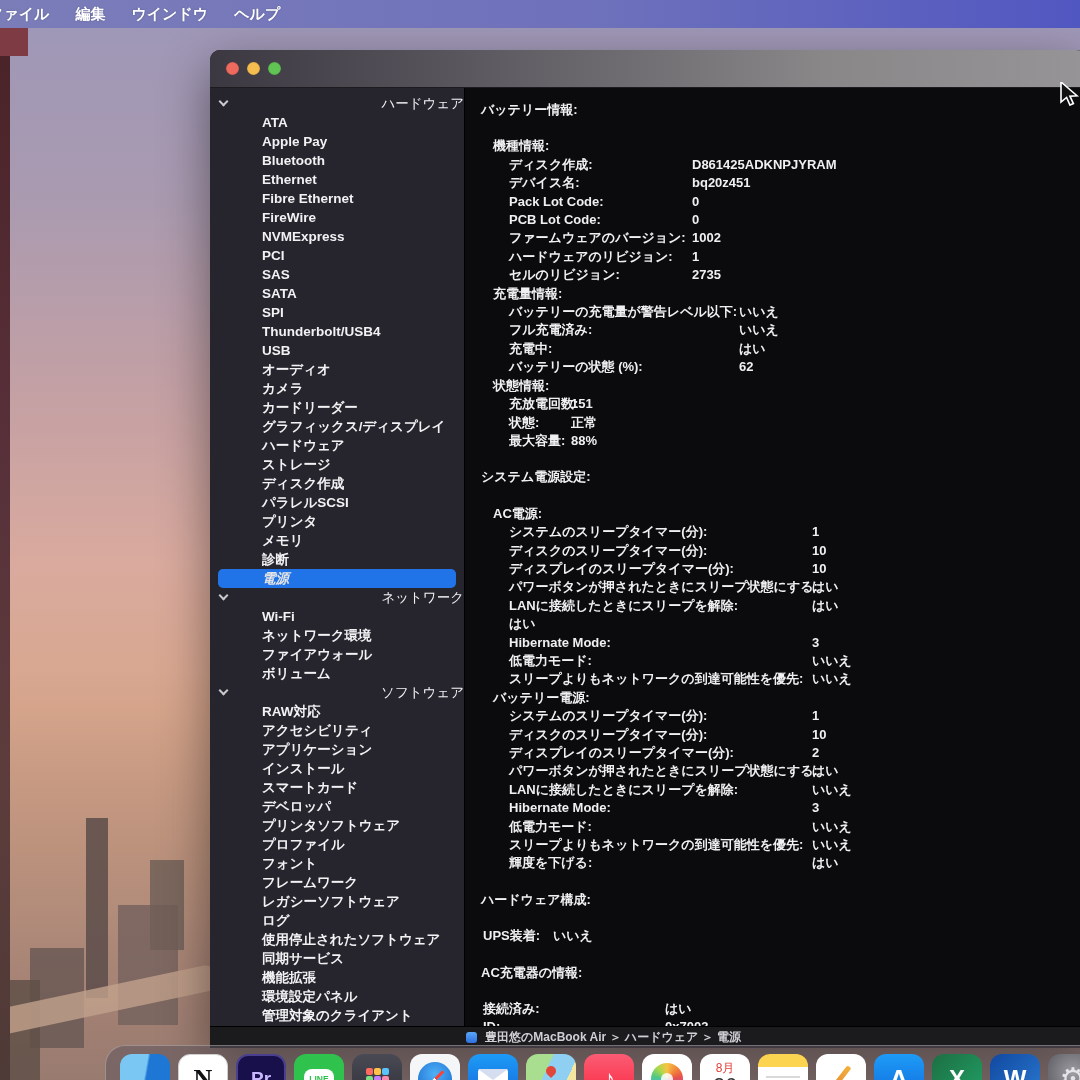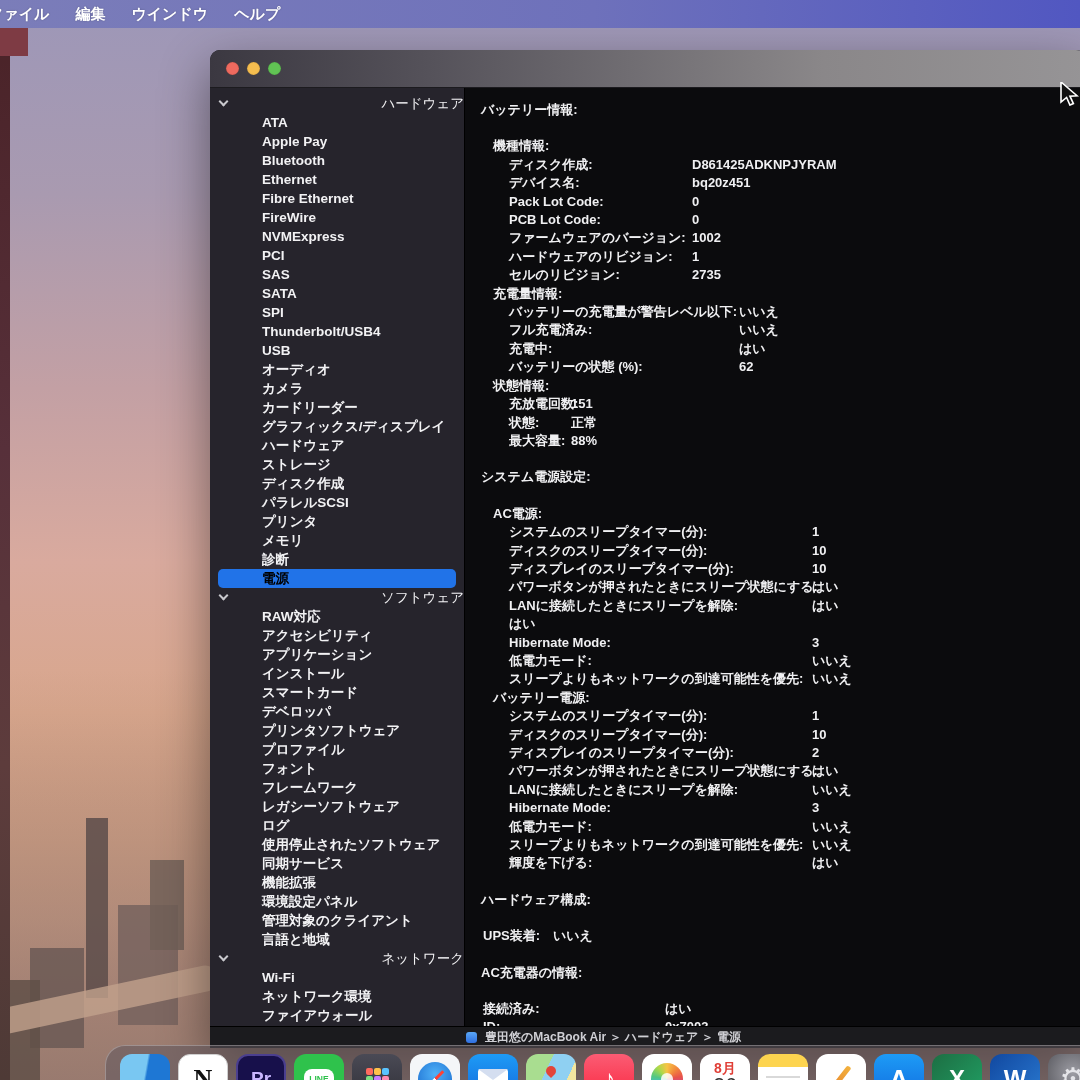--- a/index.html
+++ b/index.html
@@ -85,21 +85,21 @@
   .sb-group-label .chev {
     width:7px; height:7px; margin-right:9px; margin-top:-4px;
     border-right:2px solid #c9c9ce; border-bottom:2px solid #c9c9ce;
     transform:rotate(45deg);
   }
   .sb-item {
     height:19px; line-height:19px; margin:0 8px 0 8px; padding-left:44px;
     color:#f2f2f4; font-size:13.5px; font-weight:700;
     border-radius:5px; white-space:nowrap;
   }
-  .sb-item.selected { background:#2173e8; color:#000000; }
+  .sb-item.selected { background:#2173e8; color:#e5e5e5;font-style:italic; }
 
   
   .main {
     flex:1; background:#0b0b0d; color:#f0f0f2;
     padding:13px 0 0 16px; overflow:hidden; position:relative;
     font-size:13px; font-weight:600; line-height:18.4px;
   }
   .section { margin-bottom:18px; }
   .section-heading { margin-bottom:18px; font-weight:700; }
   .block-title { padding-left:12px; font-weight:700; }
@@ -189,21 +189,21 @@
   .photos { background:#fff; }
   .photos::before {
     content:""; position:absolute; left:9px; top:9px; width:32px; height:32px; border-radius:50%;
     background:conic-gradient(#f6c445,#f28b3b,#e8534a,#c84a96,#7b5bd6,#3f7de0,#41b9e8,#52c784,#a9d94b,#f6c445);
   }
   .photos::after {
     content:""; position:absolute; left:19px; top:19px; width:12px; height:12px; border-radius:50%;
     background:#fff; opacity:.85;
   }
   .calendar { background:#fff; flex-direction:column; }
-  .calendar .sub { color:#e03e36; font-size:14px; font-weight:700; line-height:10px; }
+  .calendar .sub { color:#e03e36; font-size:12px; font-weight:400; line-height:10px; }
   .calendar .glyph { color:#333; font-size:21px; font-weight:400; line-height:23px; }
   .notes { background:linear-gradient(180deg,#fdd44f 0 13px, #ffffff 13px); }
   .notes::after { content:""; position:absolute; left:8px; top:22px; width:34px; height:1.5px; background:#d9d9d9; box-shadow:0 8px 0 #d9d9d9; }
   .pages { background:#fff; }
   .pages::before {
     content:""; position:absolute; left:23px; top:10px; width:5px; height:26px; border-radius:2px;
     background:linear-gradient(180deg,#f3b23e,#e8892f); transform:rotate(38deg);
   }
   .pages::after {
     content:""; position:absolute; left:13px; top:33px; width:0; height:0;
@@ -316,20 +316,37 @@
 
               <div class="sb-item">診断</div>
 
               <div class="sb-item selected">電源</div>
             </div>
         </div>
 
         <div>
           <div class="sb-group-label">
             <span class="chev"></span>
+            <span>ネットワーク</span>
+          </div>
+          <div>
+
+              <div class="sb-item">Wi-Fi</div>
+
+              <div class="sb-item">ネットワーク環境</div>
+
+              <div class="sb-item">ファイアウォール</div>
+
+              <div class="sb-item">ボリューム</div>
+            </div>
+        </div>
+
+        <div>
+          <div class="sb-group-label">
+            <span class="chev"></span>
             <span>ソフトウェア</span>
           </div>
           <div>
 
               <div class="sb-item">RAW対応</div>
 
               <div class="sb-item">アクセシビリティ</div>
 
               <div class="sb-item">アプリケーション</div>
 
@@ -356,37 +373,20 @@
               <div class="sb-item">同期サービス</div>
 
               <div class="sb-item">機能拡張</div>
 
               <div class="sb-item">環境設定パネル</div>
 
               <div class="sb-item">管理対象のクライアント</div>
 
               <div class="sb-item">言語と地域</div>
 
-            </div>
-        </div>
-
-        <div>
-          <div class="sb-group-label">
-            <span class="chev"></span>
-            <span>ネットワーク</span>
-          </div>
-          <div>
-
-              <div class="sb-item">Wi-Fi</div>
-
-              <div class="sb-item">ネットワーク環境</div>
-
-              <div class="sb-item">ファイアウォール</div>
-
-              <div class="sb-item">ボリューム</div>
             </div>
         </div>
       </div>
 
     <div class="main">
 
         <div class="section">
           <div class="section-heading">バッテリー情報:</div>
           <div>
 

